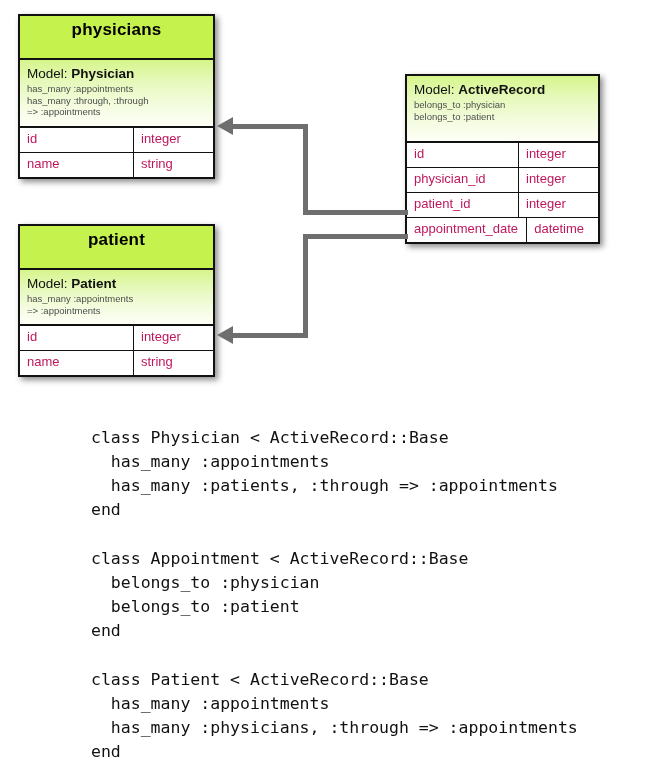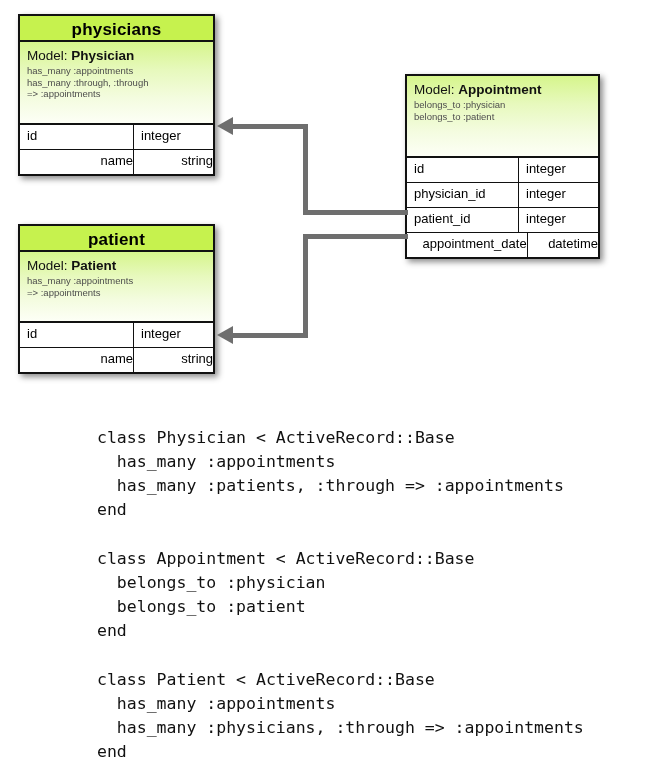--- a/index.html
+++ b/index.html
@@ -26,53 +26,53 @@
   }
   .er-title {
     box-sizing: border-box;
     background: #c6f24e;
     border-bottom: 2px solid #111111;
     text-align: center;
     font-weight: bold;
     font-size: 17px;
     color: #000000;
     letter-spacing: 0.2px;
-    padding: 4px 0 0 0;
+    padding: 4px 0 18px 0;
   }
   .er-model {
     box-sizing: border-box;
     background: linear-gradient(to bottom, #d6f58c 0%, #e7f9bd 35%, #f4fce0 70%, #fdfff6 100%);
     border-bottom: 2px solid #111111;
-    padding: 6px 7px 23px 7px;
+    padding: 6px 7px 8px 7px;
   }
   .er-model-title {
     font-size: 13.5px;
     color: #111111;
     margin-bottom: 2px;
     white-space: nowrap;
   }
   .er-model-title b { font-weight: bold; }
   .er-assoc {
     font-size: 9.5px;
     color: #4d4d4d;
     line-height: 11.5px;
     white-space: nowrap;
   }
   .er-rows { display: block; }
   .er-row {
     display: flex;
     border-bottom: 1px solid #111111;
     height: 24px;
   }
-  .er-row:last-child { border-bottom: none; text-align: right; }
+  .er-row:last-child { border-bottom: none; }
   .er-cell {
     box-sizing: border-box;
     font-size: 13px;
-    color: #000000;
-    padding: 3px 0 0 7px;
+    color: #be185d;
+    padding: 3px 12px 0 7px;
     overflow: hidden;
     white-space: nowrap;
   }
   .er-cell.name { border-right: 1px solid #111111; }
 
   
   .conn {
     position: absolute;
     background: #6e6e6e;
   }
@@ -80,21 +80,21 @@
     position: absolute;
     width: 0; height: 0;
     border-top: 9px solid transparent;
     border-bottom: 9px solid transparent;
     border-right: 16px solid #6e6e6e;
   }
 
   
   .code-block {
     position: absolute;
-    left: 97px;
+    left: 91px;
     top: 409px;
     font-family: "DejaVu Sans Mono", "Liberation Mono", monospace;
     font-size: 16.5px;
     line-height: 24.2px;
     color: #111111;
     white-space: pre;
     letter-spacing: 0px;
   }
 </style>
 </head>
@@ -120,21 +120,21 @@
       <div class="er-cell name" style="width:114px;">name</div>
       <div class="er-cell type" style="width:79px;">string</div>
     </div>
   </div>
 </div>
 
 <div class="er-table" id="tbl-appointments" style="left:405px; top:74px; width:195px;">
   <div class="er-model">
     <div class="er-model-title">
       <span>Model:</span>
-      <b>Appointment</b>
+      <b>ActiveRecord</b>
     </div>
     <div class="er-assoc">belongs_to :physician</div>
     <div class="er-assoc">belongs_to :patient</div>
     <div class="er-assoc" style="height:11px;"></div>
   </div>
   <div class="er-rows">
     <div class="er-row">
       <div class="er-cell name" style="width:112px;">id</div>
       <div class="er-cell type" style="width:79px;">integer</div>
     </div>

